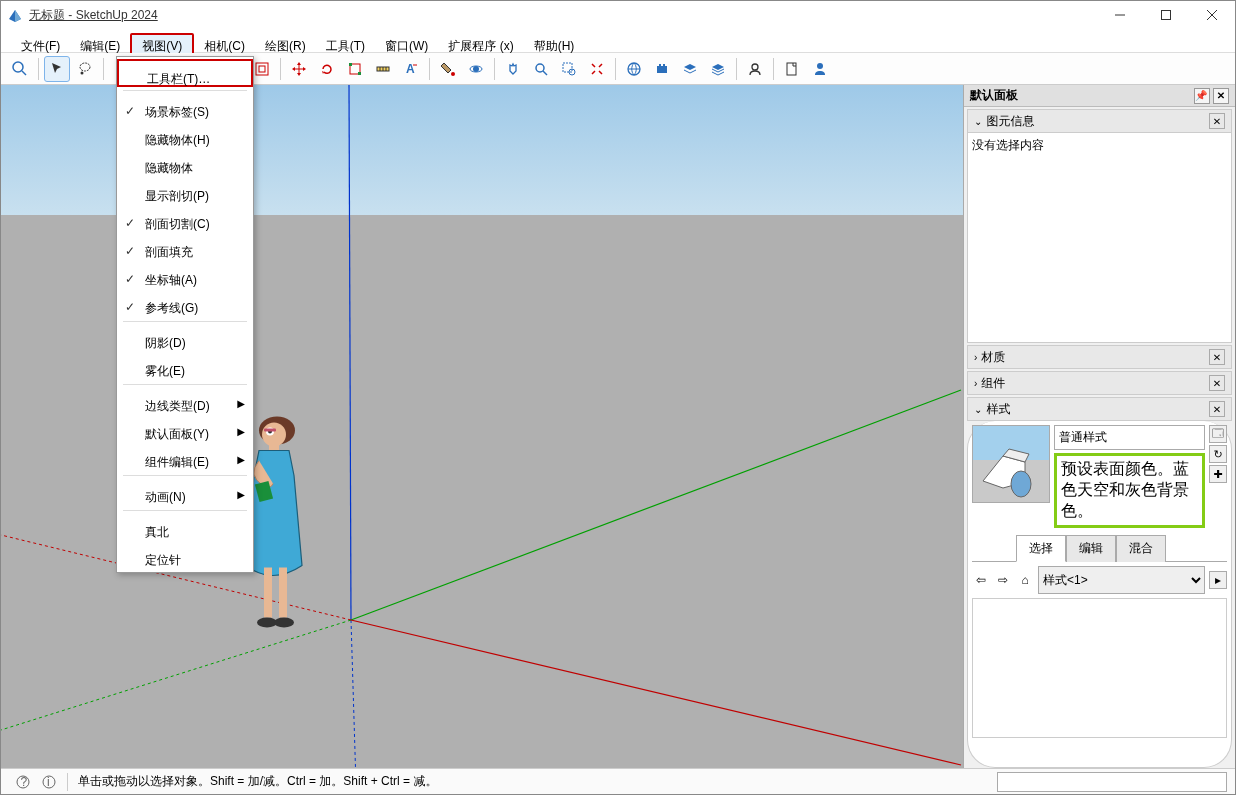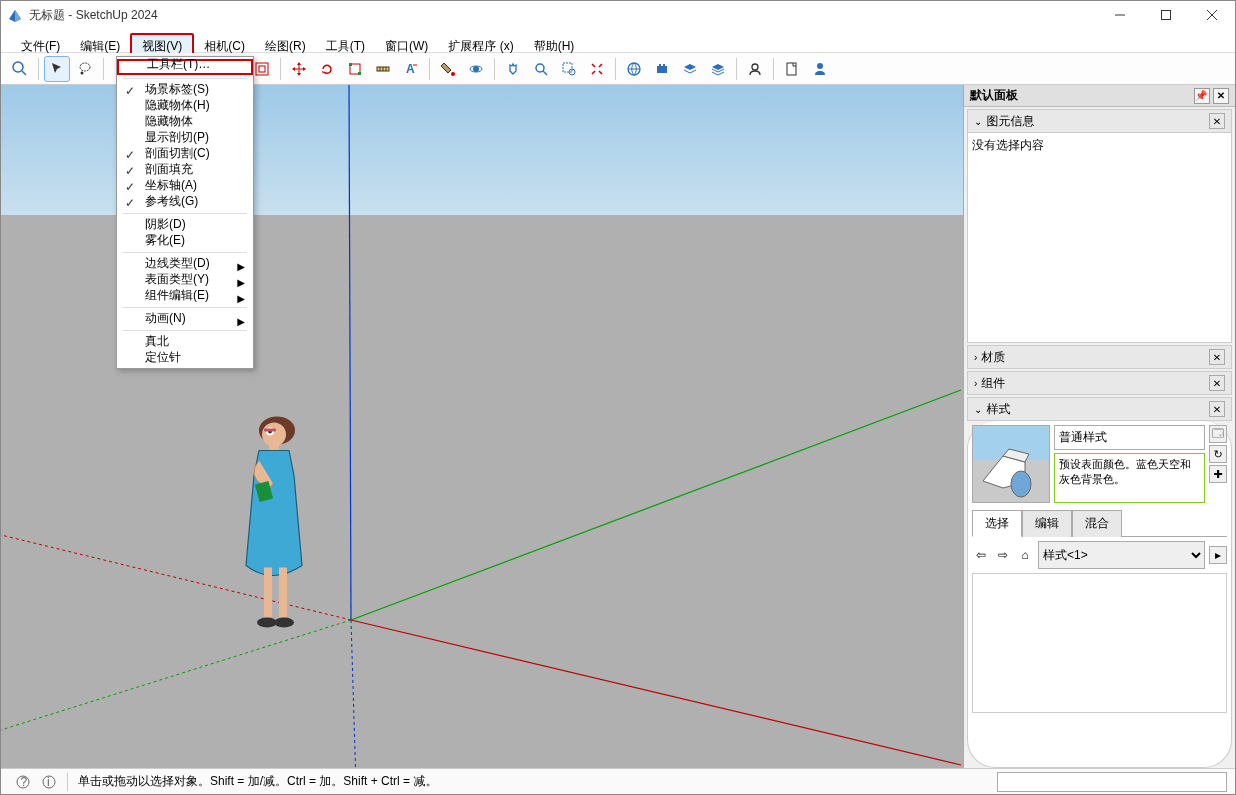--- a/index.html
+++ b/index.html
@@ -1,38 +1,38 @@
 <!DOCTYPE html>
 <html><head>
 <meta charset="utf-8">
 <style>
 * { margin: 0; padding: 0; box-sizing: border-box; font-family: "Microsoft YaHei", Tahoma, sans-serif; font-size: 12px; }
 body { width: 1236px; height: 795px; background: #f0f0f0; display: flex; flex-direction: column; border: 1px solid #888; }
 
 
 .titlebar { height: 28px; background: #fff; display: flex; align-items: center; padding: 0 0 0 6px; }
 .titlebar .app-icon { width: 16px; height: 16px; margin-right: 6px; color: #2b6fbb; }
-.titlebar .title { flex: 1; color: #333; }
+.titlebar .title { flex: 1; color: #333; text-decoration: underline; }
 .titlebar .win-btns { display: flex; }
 .titlebar .win-btn { width: 46px; height: 28px; display: flex; align-items: center; justify-content: center; }
 
 
 .menubar { height: 24px; background: #fff; display: flex; align-items: center; padding-left: 10px; border-bottom: 1px solid #ddd; }
 .menubar .menu-item { padding: 3px 10px; cursor: default; margin-top: 12px; }
 .menubar .menu-item.active { background: #e5f1fb; border: 2px solid #c00; border-radius: 2px; }
 
 
 .toolbar { height: 32px; background: #fdfdfd; display: flex; align-items: center; padding: 0 6px; gap: 2px; border-bottom: 1px solid #ccc; }
 .tool-btn { width: 26px; height: 26px; display: flex; align-items: center; justify-content: center; border: 1px solid transparent; border-radius: 3px; }
 .tool-btn.sel { border: 1px solid #7eb4ea; background: #e5f1fb; }
 .tool-sep { width: 1px; height: 22px; background: #ccc; margin: 0 3px; }
 
 
 .dropdown { position: absolute; top: 56px; left: 116px; width: 138px; background: #fff; border: 1px solid #999; box-shadow: 2px 2px 6px rgba(0,0,0,.25); padding: 2px 0; z-index: 100; }
-.dropdown .dd-item { height: 16px; display: flex; align-items: flex-end; padding: 4px 8px 0 28px; position: relative; }
+.dropdown .dd-item { height: 28px; display: flex; align-items: flex-start; padding: 10px 8px 0 28px; position: relative; }
 .dropdown .dd-item.hl { border: 2px solid #c00; }
 .dropdown .dd-item .check { position: absolute; left: 8px; color: #333; }
 .dropdown .dd-item .arrow { margin-left: auto; font-size: 10px; }
 .dropdown .dd-sep { height: 1px; background: #ddd; margin: 3px 6px; }
 
 
 .workspace { flex: 1; display: flex; overflow: hidden; }
 .viewport { flex: 1; background: #b0b0b0; position: relative; overflow: hidden; }
 .viewport .sky { position: absolute; top: 0; left: 0; right: 0; height: 130px; background: linear-gradient(#9ec9e8, #c8e0ef); }
 
@@ -43,26 +43,26 @@
 .panel-header .hdr-btn { width: 16px; height: 16px; border: 1px solid #999; margin-left: 3px; font-size: 10px; display: flex; align-items: center; justify-content: center; background: #f5f5f5; }
 .panel-sec-hdr { height: 24px; background: #e8e8e8; display: flex; align-items: center; padding: 0 6px; border: 1px solid #ccc; margin: 2px 3px 0 3px; }
 .panel-sec-hdr .chev { margin-right: 4px; font-size: 10px; }
 .panel-sec-hdr .sp { flex: 1; }
 .panel-sec-hdr .x-btn { width: 16px; height: 16px; border: 1px solid #aaa; font-size: 10px; display: flex; align-items: center; justify-content: center; }
 .panel-body { background: #fff; margin: 0 3px; border: 1px solid #ccc; border-top: none; padding: 4px; min-height: 30px; }
 .style-row { display: flex; gap: 4px; }
 .style-thumb { width: 78px; height: 78px; border: 1px solid #aaa; background: linear-gradient(#a3d0ed 45%, #c9c9c9 45%); position: relative; }
 .style-info { flex: 1; display: flex; flex-direction: column; gap: 3px; }
 .style-name { border: 1px solid #aaa; padding: 3px 4px; background: #fff; }
-.style-desc { border: 1px solid #84cc16; padding: 3px 4px; background: #fff; font-size: 11px; flex: 1; }
+.style-desc { border: 3px solid #84cc16; padding: 3px 4px; background: #fff; font-size: 16px; flex: 1; }
 .style-side-btns { width: 18px; display: flex; flex-direction: column; gap: 2px; }
 .style-side-btns .sb { width: 18px; height: 18px; border: 1px solid #aaa; background: #f0f0f0; font-size: 11px; display: flex; align-items: center; justify-content: center; }
 .style-tabs { display: flex; border-bottom: 1px solid #aaa; margin-top: 6px; }
 .style-tab { padding: 4px 12px; border: 1px solid #aaa; border-bottom: none; background: #e8e8e8; position: relative; top: 1px; }
-.style-tab.active { background: #fff; border-bottom: 1px solid #fff; }
+.style-tab.active { background: #fff; border-bottom: 1px solid #fff; margin-left: 44px; }
 .style-nav { display: flex; align-items: center; gap: 4px; padding: 4px 0; }
 .style-nav .nav-btn { width: 18px; height: 18px; display: flex; align-items: center; justify-content: center; }
 .style-nav select { flex: 1; height: 28px; border: 1px solid #aaa; }
 .style-nav .detail-btn { width: 18px; height: 18px; border: 1px solid #aaa; background: #f0f0f0; display: flex; align-items: center; justify-content: center; }
 .style-thumbs { border: 1px solid #ccc; background: #fff; height: 140px; }
 
 
 .statusbar { height: 26px; background: #fafafa; border-top: 1px solid #ccc; display: flex; align-items: center; padding: 0 8px 0 14px; gap: 10px; }
 .status-icon { width: 16px; height: 16px; display: flex; align-items: center; justify-content: center; }
 .statusbar .msg { flex: 1; }
@@ -327,21 +327,21 @@
     </div>
   <div class="dd-item">
       <span>雾化(E)</span>
     </div>
   <div class="dd-sep"></div>
   <div class="dd-item">
       <span>边线类型(D)</span>
       <span class="arrow">▶</span>
     </div>
   <div class="dd-item">
-      <span>表面类型(Y)</span>
+      <span>默认面板(Y)</span>
       <span class="arrow">▶</span>
     </div>
   <div class="dd-item">
       <span>组件编辑(E)</span>
       <span class="arrow">▶</span>
     </div>
   <div class="dd-sep"></div>
   <div class="dd-item">
       <span>动画(N)</span>
       <span class="arrow">▶</span>

